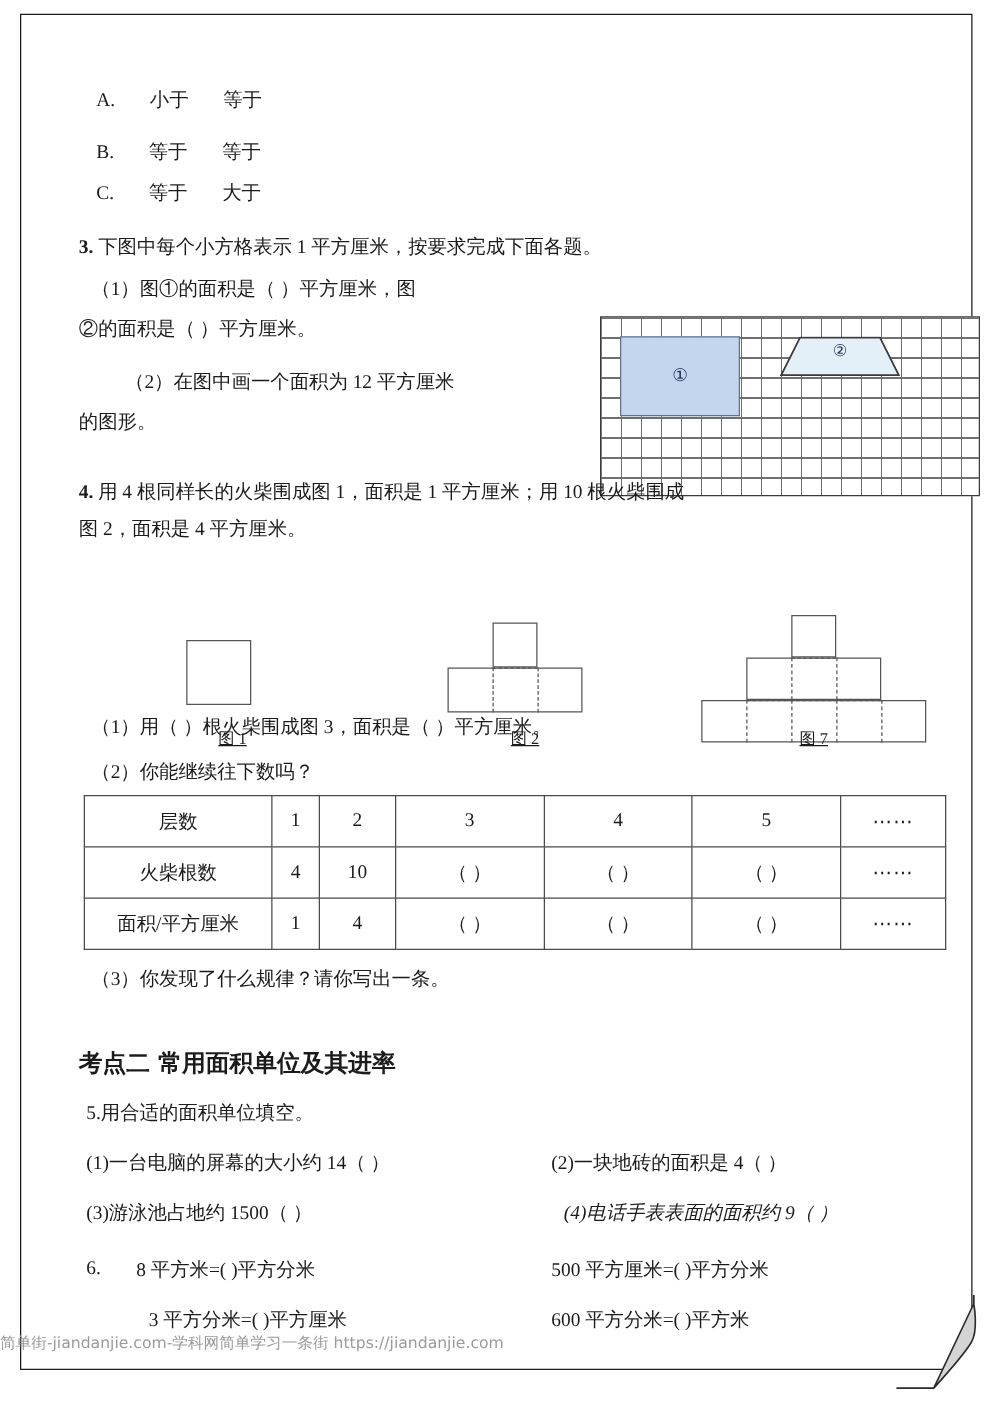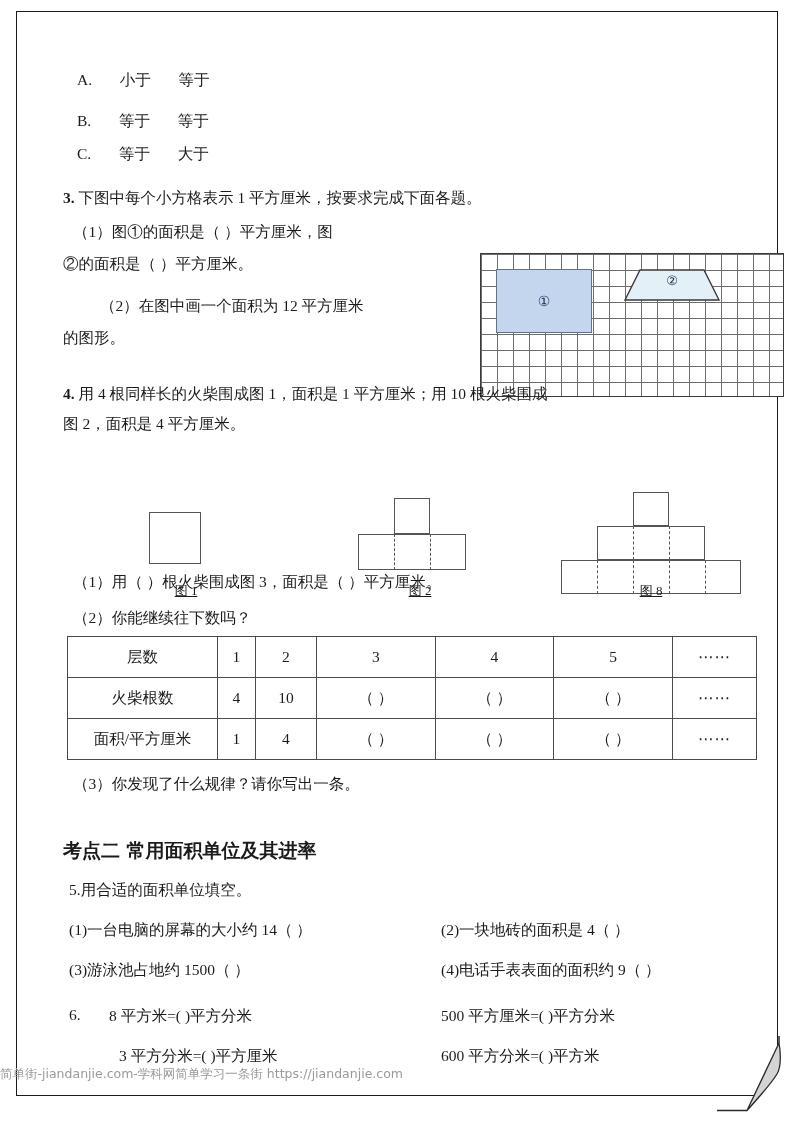--- a/index.html
+++ b/index.html
@@ -265,21 +265,21 @@
 
           <div class="dash-v" style="left:100px; top:36px; height:34px;"></div>
           <div class="dash-v" style="left:136px; top:36px; height:34px;"></div>
           <div class="dash-h" style="left:100px; top:36px; width:36px;"></div>
 
           <div class="dash-v" style="left:64px;  top:70px; height:34px;"></div>
           <div class="dash-v" style="left:100px; top:70px; height:34px;"></div>
           <div class="dash-v" style="left:136px; top:70px; height:34px;"></div>
           <div class="dash-v" style="left:172px; top:70px; height:34px;"></div>
           <div class="dash-h" style="left:64px; top:70px; width:108px;"></div>
-          <div class="figcap">图 8</div>
+          <div class="figcap">图 7</div>
         </div>
       </div>
 
       <div class="para" style="left:10px; top:510px;">（1）用（   ）根火柴围成图 3，面积是（   ）平方厘米。</div>
       <div class="para" style="left:10px; top:546px;">（2）你能继续往下数吗？</div>
 
       <table id="mtable">
         <tbody>
           <tr>
             <td class="head">层数</td>
@@ -315,21 +315,21 @@
 
       <div id="kaodian">考点二  常用面积单位及其进率</div>
 
       <div class="two-col" style="left:6px; top:822px;">
         <span>5.</span><span>用合适的面积单位填空。</span>
       </div>
 
       <div class="two-col" style="left:6px; top:862px;">(1)一台电脑的屏幕的大小约 14（   ）</div>
       <div class="two-col" style="left:378px; top:862px;">(2)一块地砖的面积是 4（   ）</div>
       <div class="two-col" style="left:6px; top:902px;">(3)游泳池占地约 1500（   ）</div>
-      <div class="two-col" style="left:378px; top:902px;">(4)电话手表表面的面积约 9（   ）</div>
+      <div class="two-col" style="left:388px; top:902px;font-style:italic;">(4)电话手表表面的面积约 9（   ）</div>
 
       <div class="two-col" style="left:6px; top:948px;">6.</div>
       <div class="two-col" style="left:46px; top:948px;">8 平方米=(    )平方分米</div>
       <div class="two-col" style="left:378px; top:948px;">500 平方厘米=(    )平方分米</div>
       <div class="two-col" style="left:56px; top:988px;">3 平方分米=(    )平方厘米</div>
       <div class="two-col" style="left:378px; top:988px;">600 平方分米=(    )平方米</div>
 
     </div>
   </div>
 

